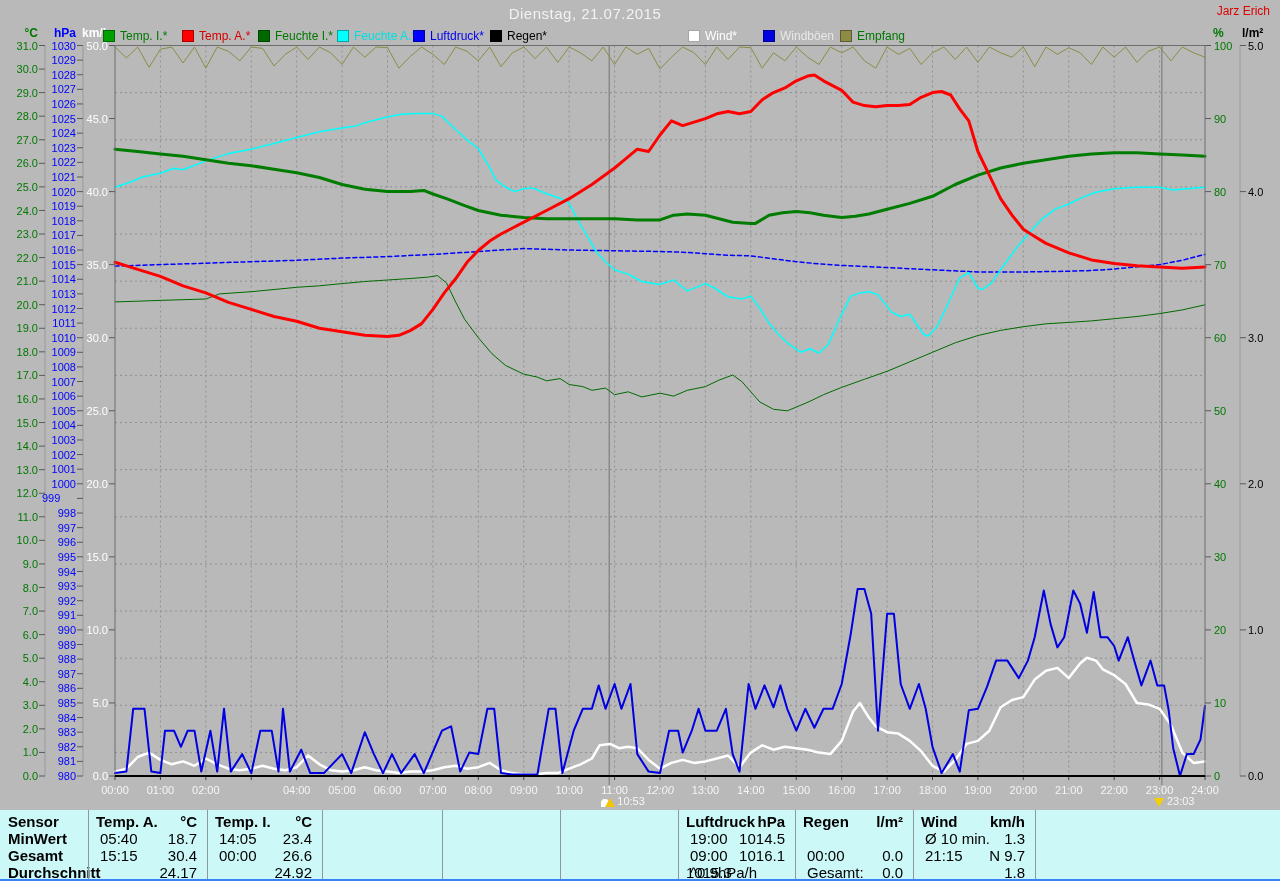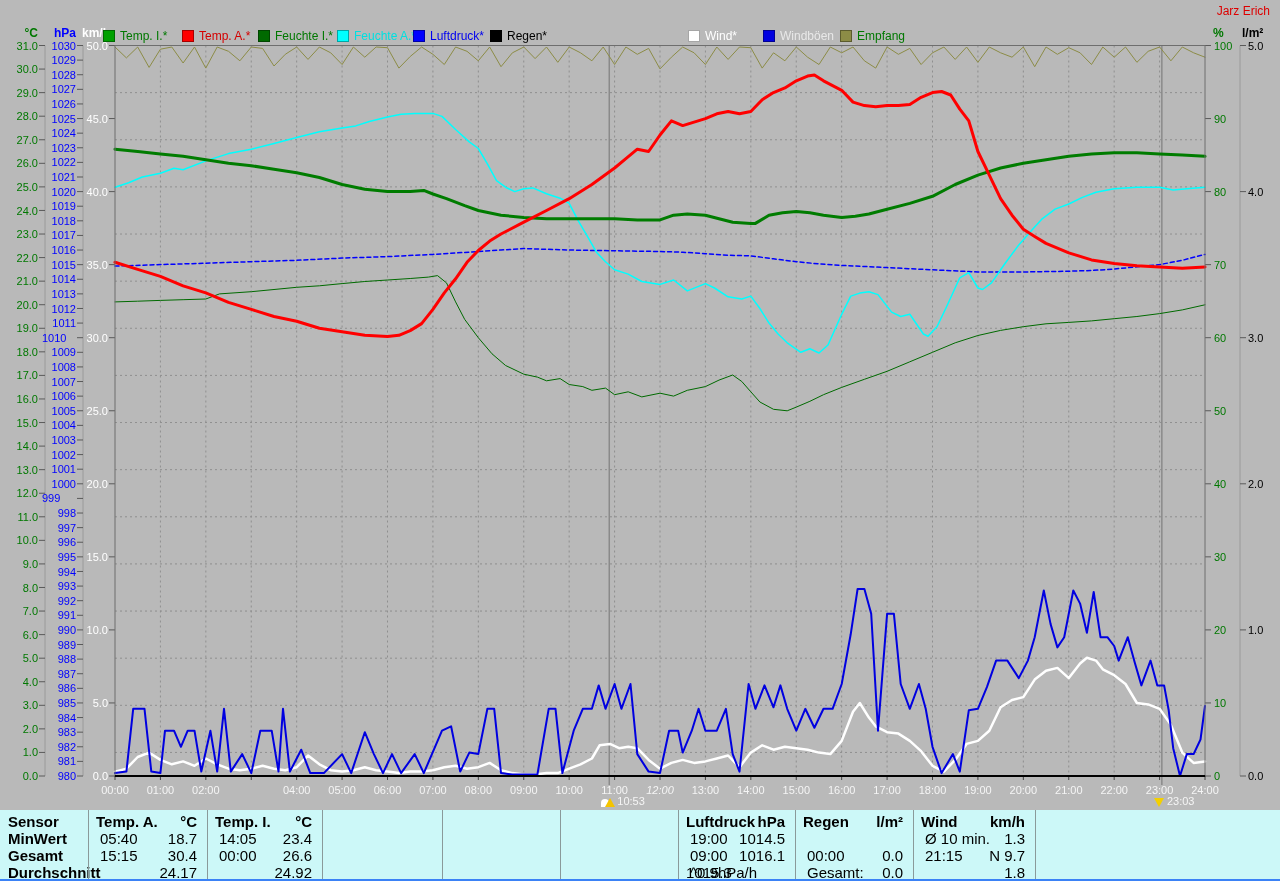--- a/index.html
+++ b/index.html
@@ -24,20 +24,21 @@
                  border-bottom:2px solid #3b82f6;font-size:15px;color:#000;}
   .t-divider{position:absolute;top:0;bottom:0;width:1px;background:#8a9a9a;}
   .t-cell{position:absolute;white-space:nowrap;}
   .bold{font-weight:bold;}
   svg{display:block;}
 </style>
 </head>
 <body>
 
 <div id="app">
+  <div id="page-title" class="abs">Dienstag, 21.07.2015</div>
   <div id="user-label" class="abs">Jarz Erich</div>
 
   <svg id="chart" width="1280" height="810" style="position:absolute;left:0;top:0;">
       <line x1="160.41666666666666" y1="45.5" x2="160.41666666666666" y2="776" stroke="#8f8f8f" stroke-width="1" stroke-dasharray="2,3"></line>
       <line x1="205.83333333333331" y1="45.5" x2="205.83333333333331" y2="776" stroke="#8f8f8f" stroke-width="1" stroke-dasharray="2,3"></line>
       <line x1="251.25" y1="45.5" x2="251.25" y2="776" stroke="#8f8f8f" stroke-width="1" stroke-dasharray="2,3"></line>
       <line x1="296.66666666666663" y1="45.5" x2="296.66666666666663" y2="776" stroke="#8f8f8f" stroke-width="1" stroke-dasharray="2,3"></line>
       <line x1="342.08333333333337" y1="45.5" x2="342.08333333333337" y2="776" stroke="#8f8f8f" stroke-width="1" stroke-dasharray="2,3"></line>
       <line x1="387.5" y1="45.5" x2="387.5" y2="776" stroke="#8f8f8f" stroke-width="1" stroke-dasharray="2,3"></line>
       <line x1="432.9166666666667" y1="45.5" x2="432.9166666666667" y2="776" stroke="#8f8f8f" stroke-width="1" stroke-dasharray="2,3"></line>
@@ -317,21 +318,21 @@
       <div class="ticklab" style="left: 42px; width: 34px; top: 186.6px; text-align: right; color: rgb(0, 0, 255);">1020</div>
       <div class="ticklab" style="left: 42px; width: 34px; top: 201.2px; text-align: right; color: rgb(0, 0, 255);">1019</div>
       <div class="ticklab" style="left: 42px; width: 34px; top: 215.8px; text-align: right; color: rgb(0, 0, 255);">1018</div>
       <div class="ticklab" style="left: 42px; width: 34px; top: 230.4px; text-align: right; color: rgb(0, 0, 255);">1017</div>
       <div class="ticklab" style="left: 42px; width: 34px; top: 245px; text-align: right; color: rgb(0, 0, 255);">1016</div>
       <div class="ticklab" style="left: 42px; width: 34px; top: 259.6px; text-align: right; color: rgb(0, 0, 255);">1015</div>
       <div class="ticklab" style="left: 42px; width: 34px; top: 274.3px; text-align: right; color: rgb(0, 0, 255);">1014</div>
       <div class="ticklab" style="left: 42px; width: 34px; top: 288.9px; text-align: right; color: rgb(0, 0, 255);">1013</div>
       <div class="ticklab" style="left: 42px; width: 34px; top: 303.5px; text-align: right; color: rgb(0, 0, 255);">1012</div>
       <div class="ticklab" style="left: 42px; width: 34px; top: 318.1px; text-align: right; color: rgb(0, 0, 255);">1011</div>
-      <div class="ticklab" style="left: 42px; width: 34px; top: 332.7px; color: rgb(0, 0, 255);">1010</div>
+      <div class="ticklab" style="left: 42px; width: 34px; top: 332.7px; text-align: right; color: rgb(0, 0, 255);">1010</div>
       <div class="ticklab" style="left: 42px; width: 34px; top: 347.3px; text-align: right; color: rgb(0, 0, 255);">1009</div>
       <div class="ticklab" style="left: 42px; width: 34px; top: 361.9px; text-align: right; color: rgb(0, 0, 255);">1008</div>
       <div class="ticklab" style="left: 42px; width: 34px; top: 376.5px; text-align: right; color: rgb(0, 0, 255);">1007</div>
       <div class="ticklab" style="left: 42px; width: 34px; top: 391.1px; text-align: right; color: rgb(0, 0, 255);">1006</div>
       <div class="ticklab" style="left: 42px; width: 34px; top: 405.8px; text-align: right; color: rgb(0, 0, 255);">1005</div>
       <div class="ticklab" style="left: 42px; width: 34px; top: 420.4px; text-align: right; color: rgb(0, 0, 255);">1004</div>
       <div class="ticklab" style="left: 42px; width: 34px; top: 435px; text-align: right; color: rgb(0, 0, 255);">1003</div>
       <div class="ticklab" style="left: 42px; width: 34px; top: 449.6px; text-align: right; color: rgb(0, 0, 255);">1002</div>
       <div class="ticklab" style="left: 42px; width: 34px; top: 464.2px; text-align: right; color: rgb(0, 0, 255);">1001</div>
       <div class="ticklab" style="left: 42px; width: 34px; top: 478.8px; text-align: right; color: rgb(0, 0, 255);">1000</div>

